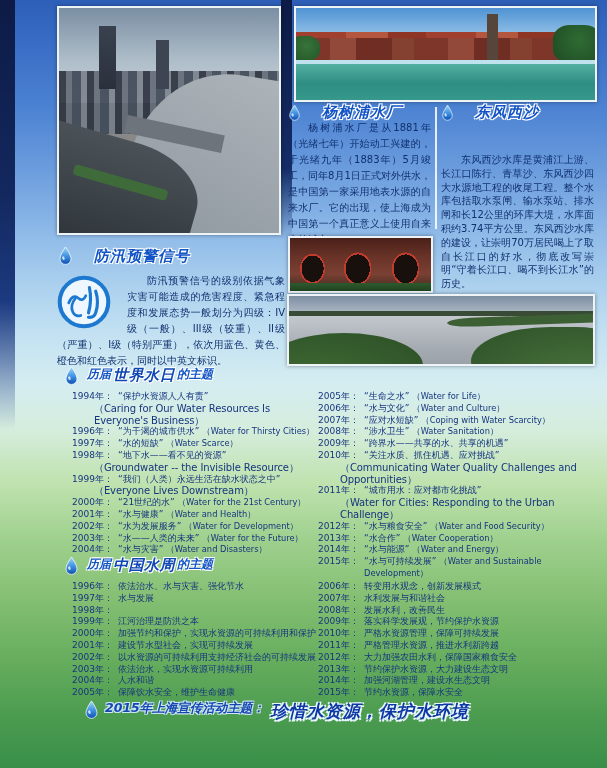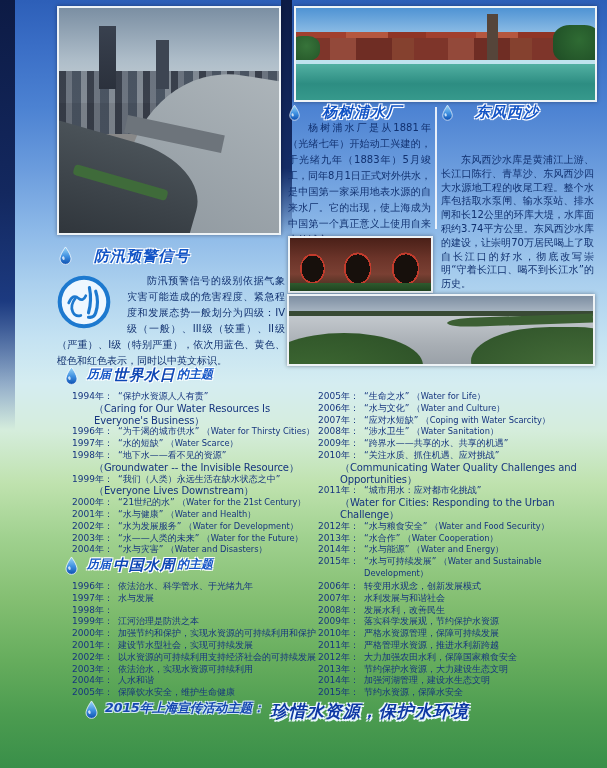--- a/index.html
+++ b/index.html
@@ -282,21 +282,21 @@
     <svg class="drop-icon" style="margin-right:6px;align-self:center;">
         <use href="#dropSym"></use>
       </svg>
     <span class="pre">历届</span>
     <span class="main">中国水周</span>
     <span class="post">的主题</span>
   </div>
   <div class="abs list" style="left:72px;top:581px;width:250px;">
       <div class="row">
         <span class="yr">1996年：</span>
-        <span class="tx"><span>依法治水、科学管水、于光绪九年</span></span>
+        <span class="tx"><span>依法治水、水与灾害、强化节水</span></span>
       </div>
       <div class="row">
         <span class="yr">1997年：</span>
         <span class="tx"><span>水与发展</span></span>
       </div>
       <div class="row">
         <span class="yr">1998年：</span>
       </div>
       <div class="row">
         <span class="yr">1999年：</span>

